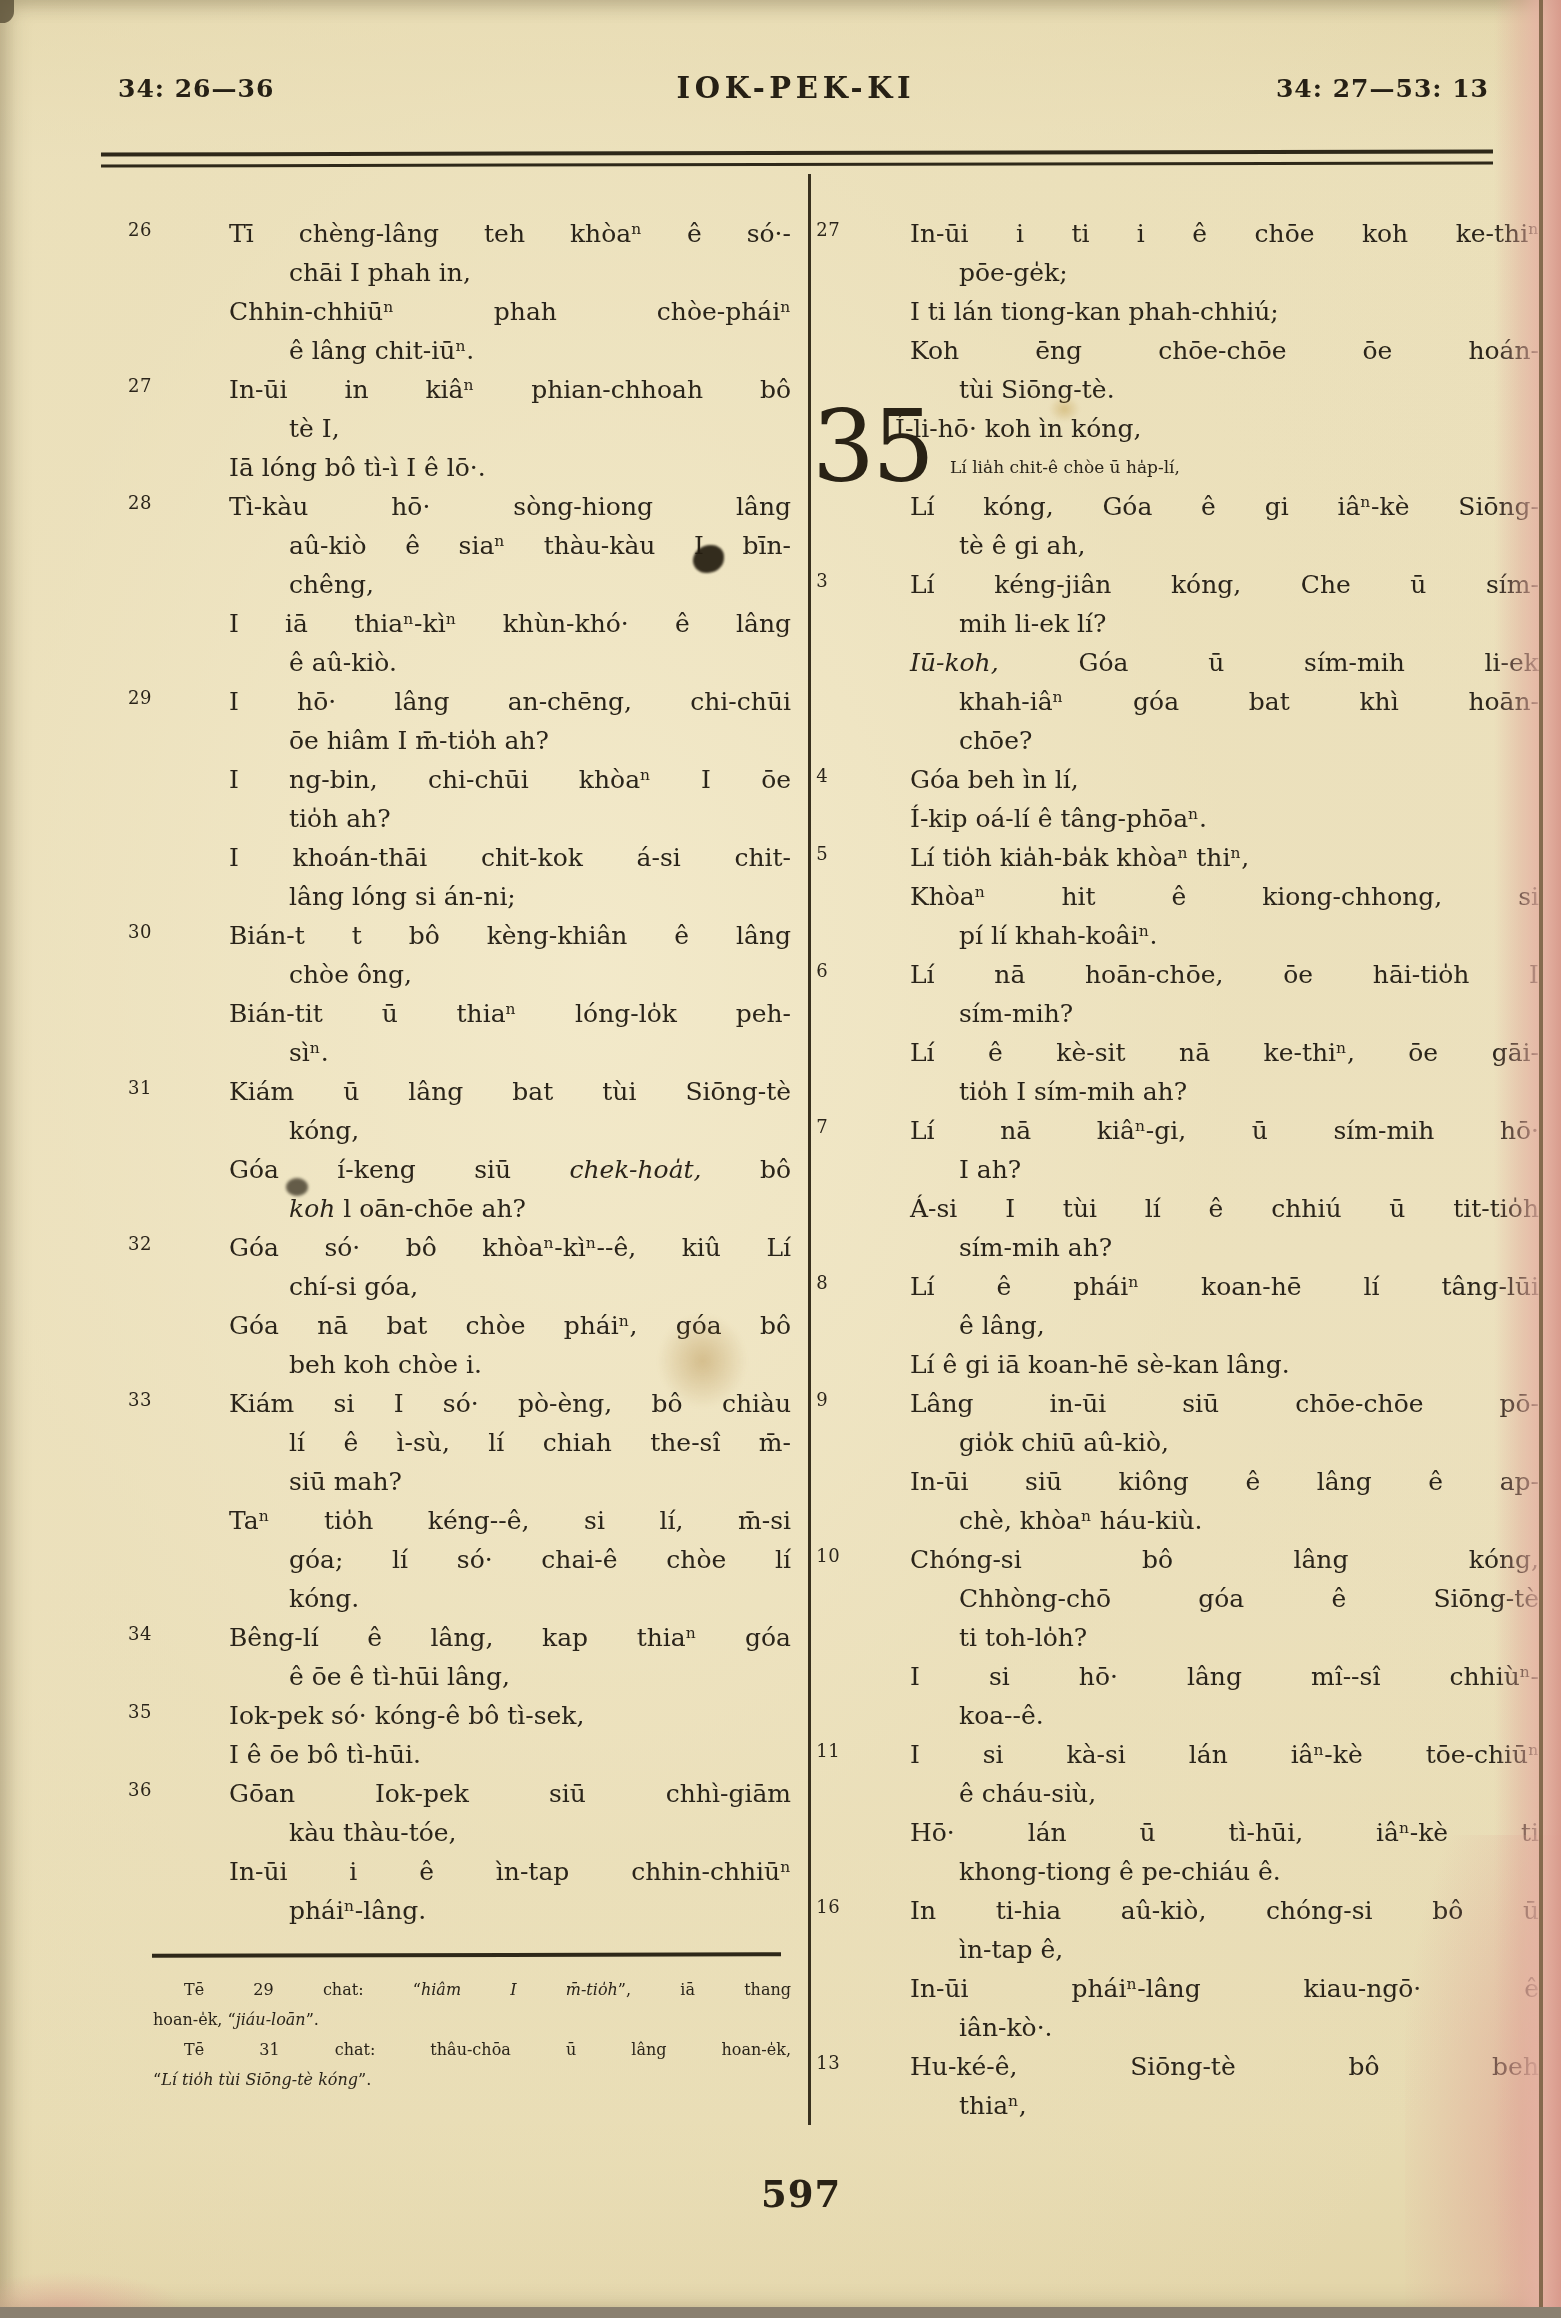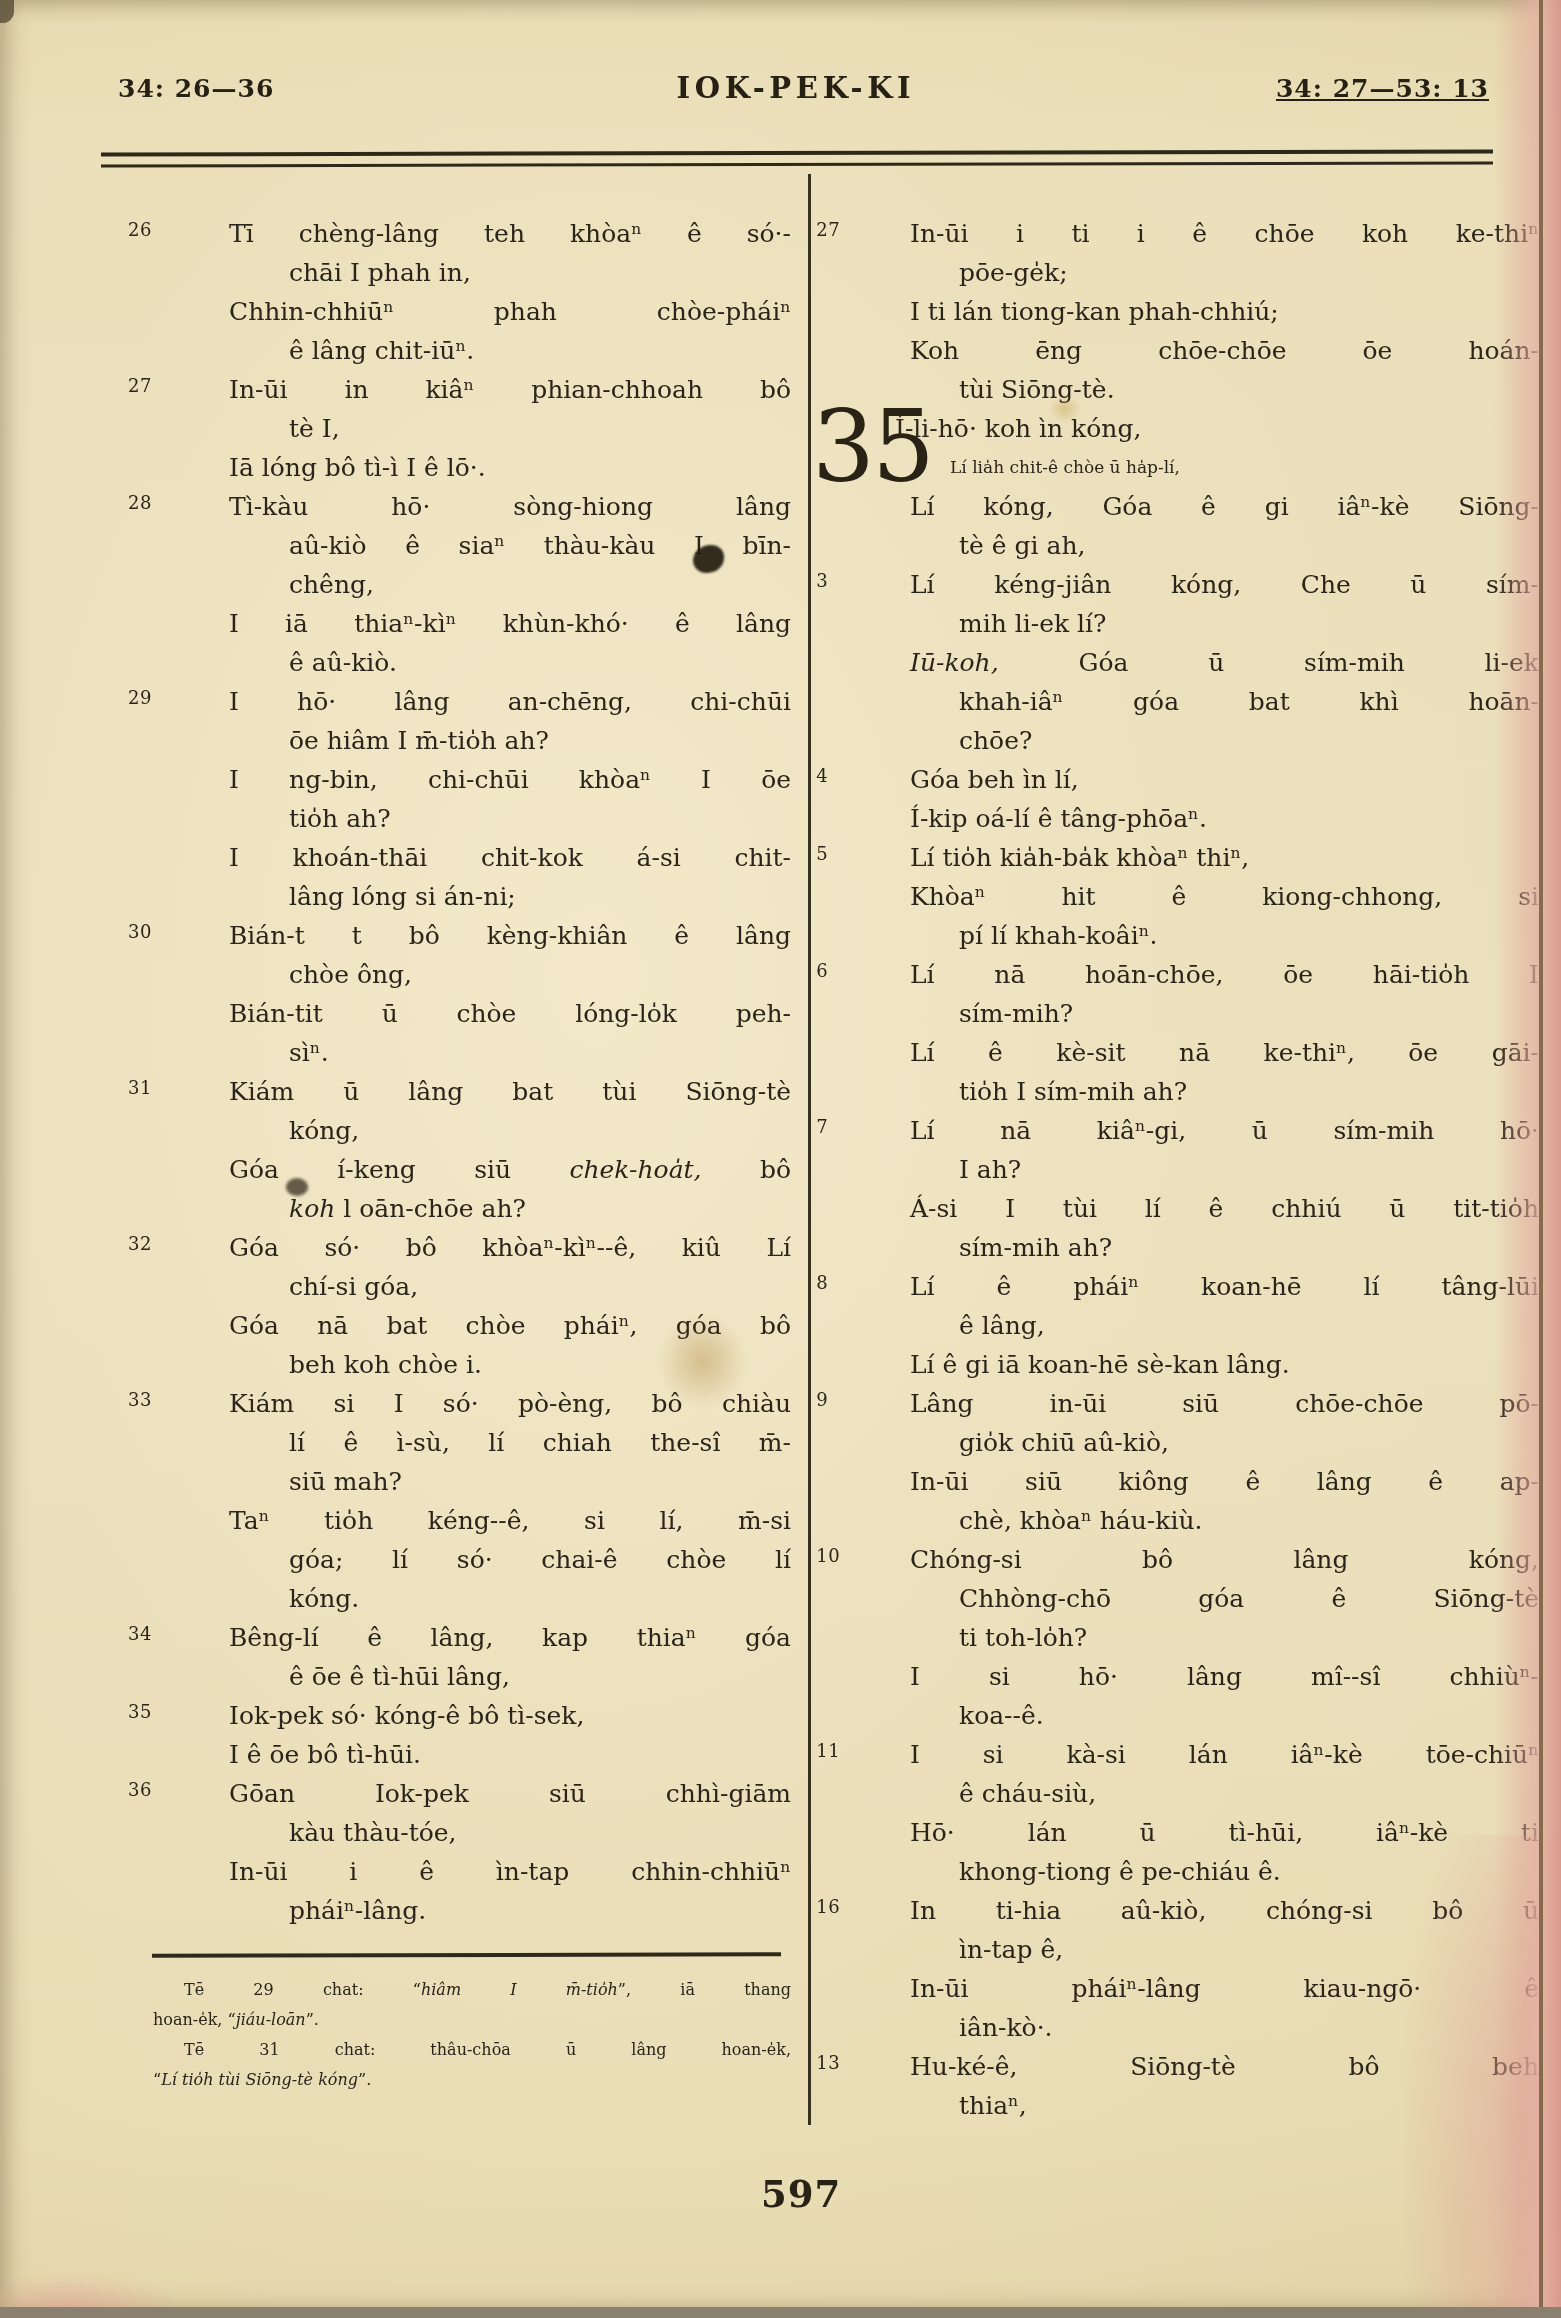--- a/index.html
+++ b/index.html
@@ -11,21 +11,21 @@
     color:#2a241a;
     background:
       radial-gradient(1153px 1677px at 38% 42%, rgba(243,234,203,.9) 0%, rgba(236,225,188,.6) 55%, rgba(0,0,0,0) 100%),
       linear-gradient(180deg,#e4d7ac 0%,#eadfb9 7%,#ece1bf 55%,#e7dbb2 92%,#e3d5a9 100%);
     box-shadow:inset 9.4px 0 21px rgba(90,75,45,.25), inset 0 7.3px 15.7px rgba(90,75,45,.18);
     overflow:hidden;
   }
   
   .running{position:absolute;top:74px;font-size:25px;font-weight:bold;letter-spacing:1px;white-space:nowrap;color:#262015;}
   .running-left{left:118px;}
-  .running-right{right:73px;text-decoration:underline;}
+  .running-right{right:73px;}
   .title{position:absolute;top:71px;left:15px;width:100%;text-align:center;
          font-size:29px;font-weight:bold;letter-spacing:4.7px;color:#262015;}
   .header-rule{position:absolute;left:101px;right:69px;top:151px;height:7.9px;
     border-top:4.2px solid #2e2819;border-bottom:3.1px solid #2e2819;transform:rotate(-0.12deg);}
   .divider{position:absolute;left:808px;top:174px;width:2.6px;height:1951px;background:#39311f;}
   
   .col{position:absolute;top:214px;}
   .col-left{left:94px;width:697px;}
   .col-right{left:810px;width:729px;}
   .vline{position:relative;line-height:39px;min-height:39px;font-size:25px;text-align:left;}
@@ -159,21 +159,21 @@
         <div class="vline just">
     <span class="vnum">30</span>
     <span class="vtext">Bián-t t bô kèng-khiân ê lâng</span>
   </div>
         <div class="vline ind">
     <span class="vnum"></span>
     <span class="vtext">chòe ông,</span>
   </div>
         <div class="vline just">
     <span class="vnum"></span>
-    <span class="vtext">Bián-tit ū chòe lóng-lo̍k peh-</span>
+    <span class="vtext">Bián-tit ū thiaⁿ lóng-lo̍k peh-</span>
   </div>
         <div class="vline ind">
     <span class="vnum"></span>
     <span class="vtext">sìⁿ.</span>
   </div>
         <div class="vline just">
     <span class="vnum">31</span>
     <span class="vtext">Kiám ū lâng bat tùi Siōng-tè</span>
   </div>
         <div class="vline ind">

